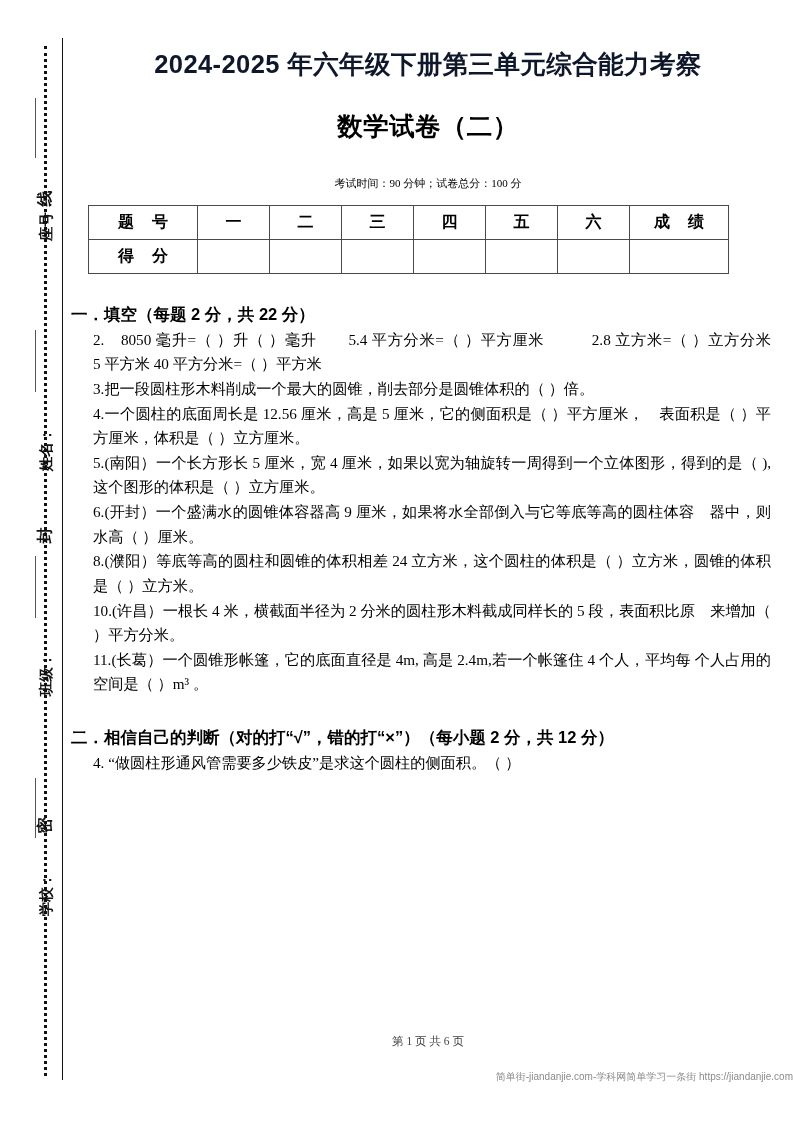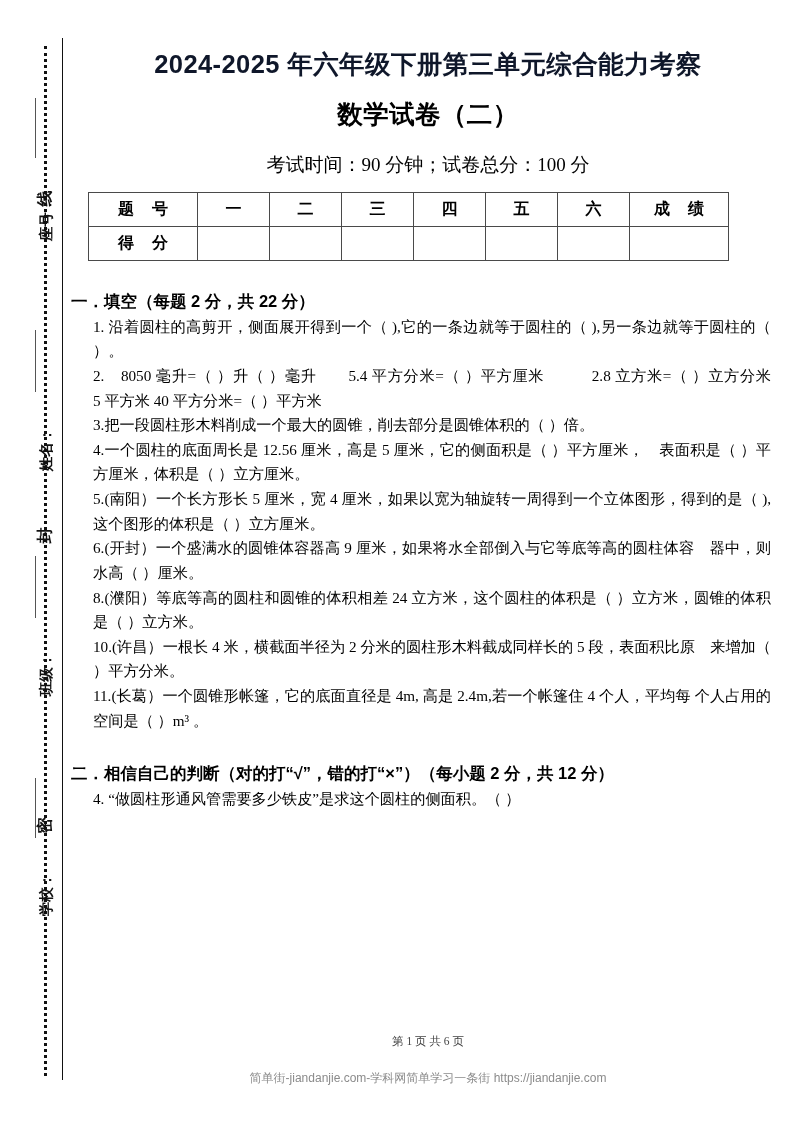--- a/index.html
+++ b/index.html
@@ -88,34 +88,34 @@
     padding-top: 48px;
     text-align: center;
     font-family: "Liberation Sans", "DejaVu Sans", sans-serif;
     font-size: 25.5px;
     font-weight: 700;
     letter-spacing: 0.4px;
     line-height: 1.28;
     color: #0f172a;
   }
   #title-2 {
-    margin: 4px;
+    margin: 16px;
     padding-top: 12px;
     text-align: center;
     font-family: "Liberation Sans", "DejaVu Sans", sans-serif;
     font-size: 25.5px;
     font-weight: 700;
     letter-spacing: 0.4px;
     color: #000;
   }
   #subtitle {
     margin: 0;
     padding-top: 16px;
     text-align: center;
-    font-size: 19px;
+    font-size: 11px;
     font-family: "Liberation Serif", "DejaVu Serif", serif;
     color: #000;
   }
 
   
   #score-table-wrap {
     margin: 14px 0 0 25px;
     width: 618px;
   }
   table#score-table {
@@ -163,22 +163,22 @@
     text-align: center;
     font-size: 11.5px;
     color: #444;
     font-family: "Liberation Serif", "DejaVu Serif", serif;
   }
   #watermark {
     position: absolute;
     left: 0;
     top: 1070px;
     width: 730px;
-    text-align: center;
-    font-size: 12px;
+    text-align: right;
+    font-size: 10px;
     color: #8b8b8b;
     font-family: "Liberation Sans", "DejaVu Sans", sans-serif;
     white-space: nowrap;
   }
 </style>
 </head>
 <body>
 
 <div id="seal-strip">
   <div id="seal-vline"></div>
@@ -228,21 +228,20 @@
           <td class="num-col"></td>
           <td class="num-col"></td>
           <td class="num-col"></td>
           <td class="final-col"></td>
         </tr>
       </tbody>
     </table>
   </div>
 
   <div class="section-head">一．填空（每题 2 分，共 22 分）</div>
-  <p class="q">1. 沿着圆柱的高剪开，侧面展开得到一个（          ),它的一条边就等于圆柱的（    ),另一条边就等于圆柱的（         ）。</p>
   <p class="q">2.　8050 毫升=（      ）升（      ）毫升　　5.4 平方分米=（    ）平方厘米　　　2.8 立方米=（      ）立方分米　　　　5 平方米 40 平方分米=（    ）平方米</p>
   <p class="q">3.把一段圆柱形木料削成一个最大的圆锥，削去部分是圆锥体积的（    ）倍。</p>
   <p class="q">4.一个圆柱的底面周长是 12.56 厘米，高是 5 厘米，它的侧面积是（        ）平方厘米，　表面积是（        ）平方厘米，体积是（        ）立方厘米。</p>
   <p class="q">5.(南阳）一个长方形长 5 厘米，宽 4 厘米，如果以宽为轴旋转一周得到一个立体图形，得到的是（        ),这个图形的体积是（        ）立方厘米。</p>
   <p class="q">6.(开封）一个盛满水的圆锥体容器高 9 厘米，如果将水全部倒入与它等底等高的圆柱体容　器中，则水高（        ）厘米。</p>
   <p class="q">8.(濮阳）等底等高的圆柱和圆锥的体积相差 24 立方米，这个圆柱的体积是（        ）立方米，圆锥的体积是（        ）立方米。</p>
   <p class="q">10.(许昌）一根长 4 米，横截面半径为 2 分米的圆柱形木料截成同样长的 5 段，表面积比原　来增加（          ）平方分米。</p>
   <p class="q">11.(长葛）一个圆锥形帐篷，它的底面直径是 4m, 高是 2.4m,若一个帐篷住 4 个人，平均每 个人占用的空间是（           ）m³ 。</p>
 
   <div class="section-head">二．相信自己的判断（对的打“√”，错的打“×”）（每小题 2 分，共 12 分）</div>

